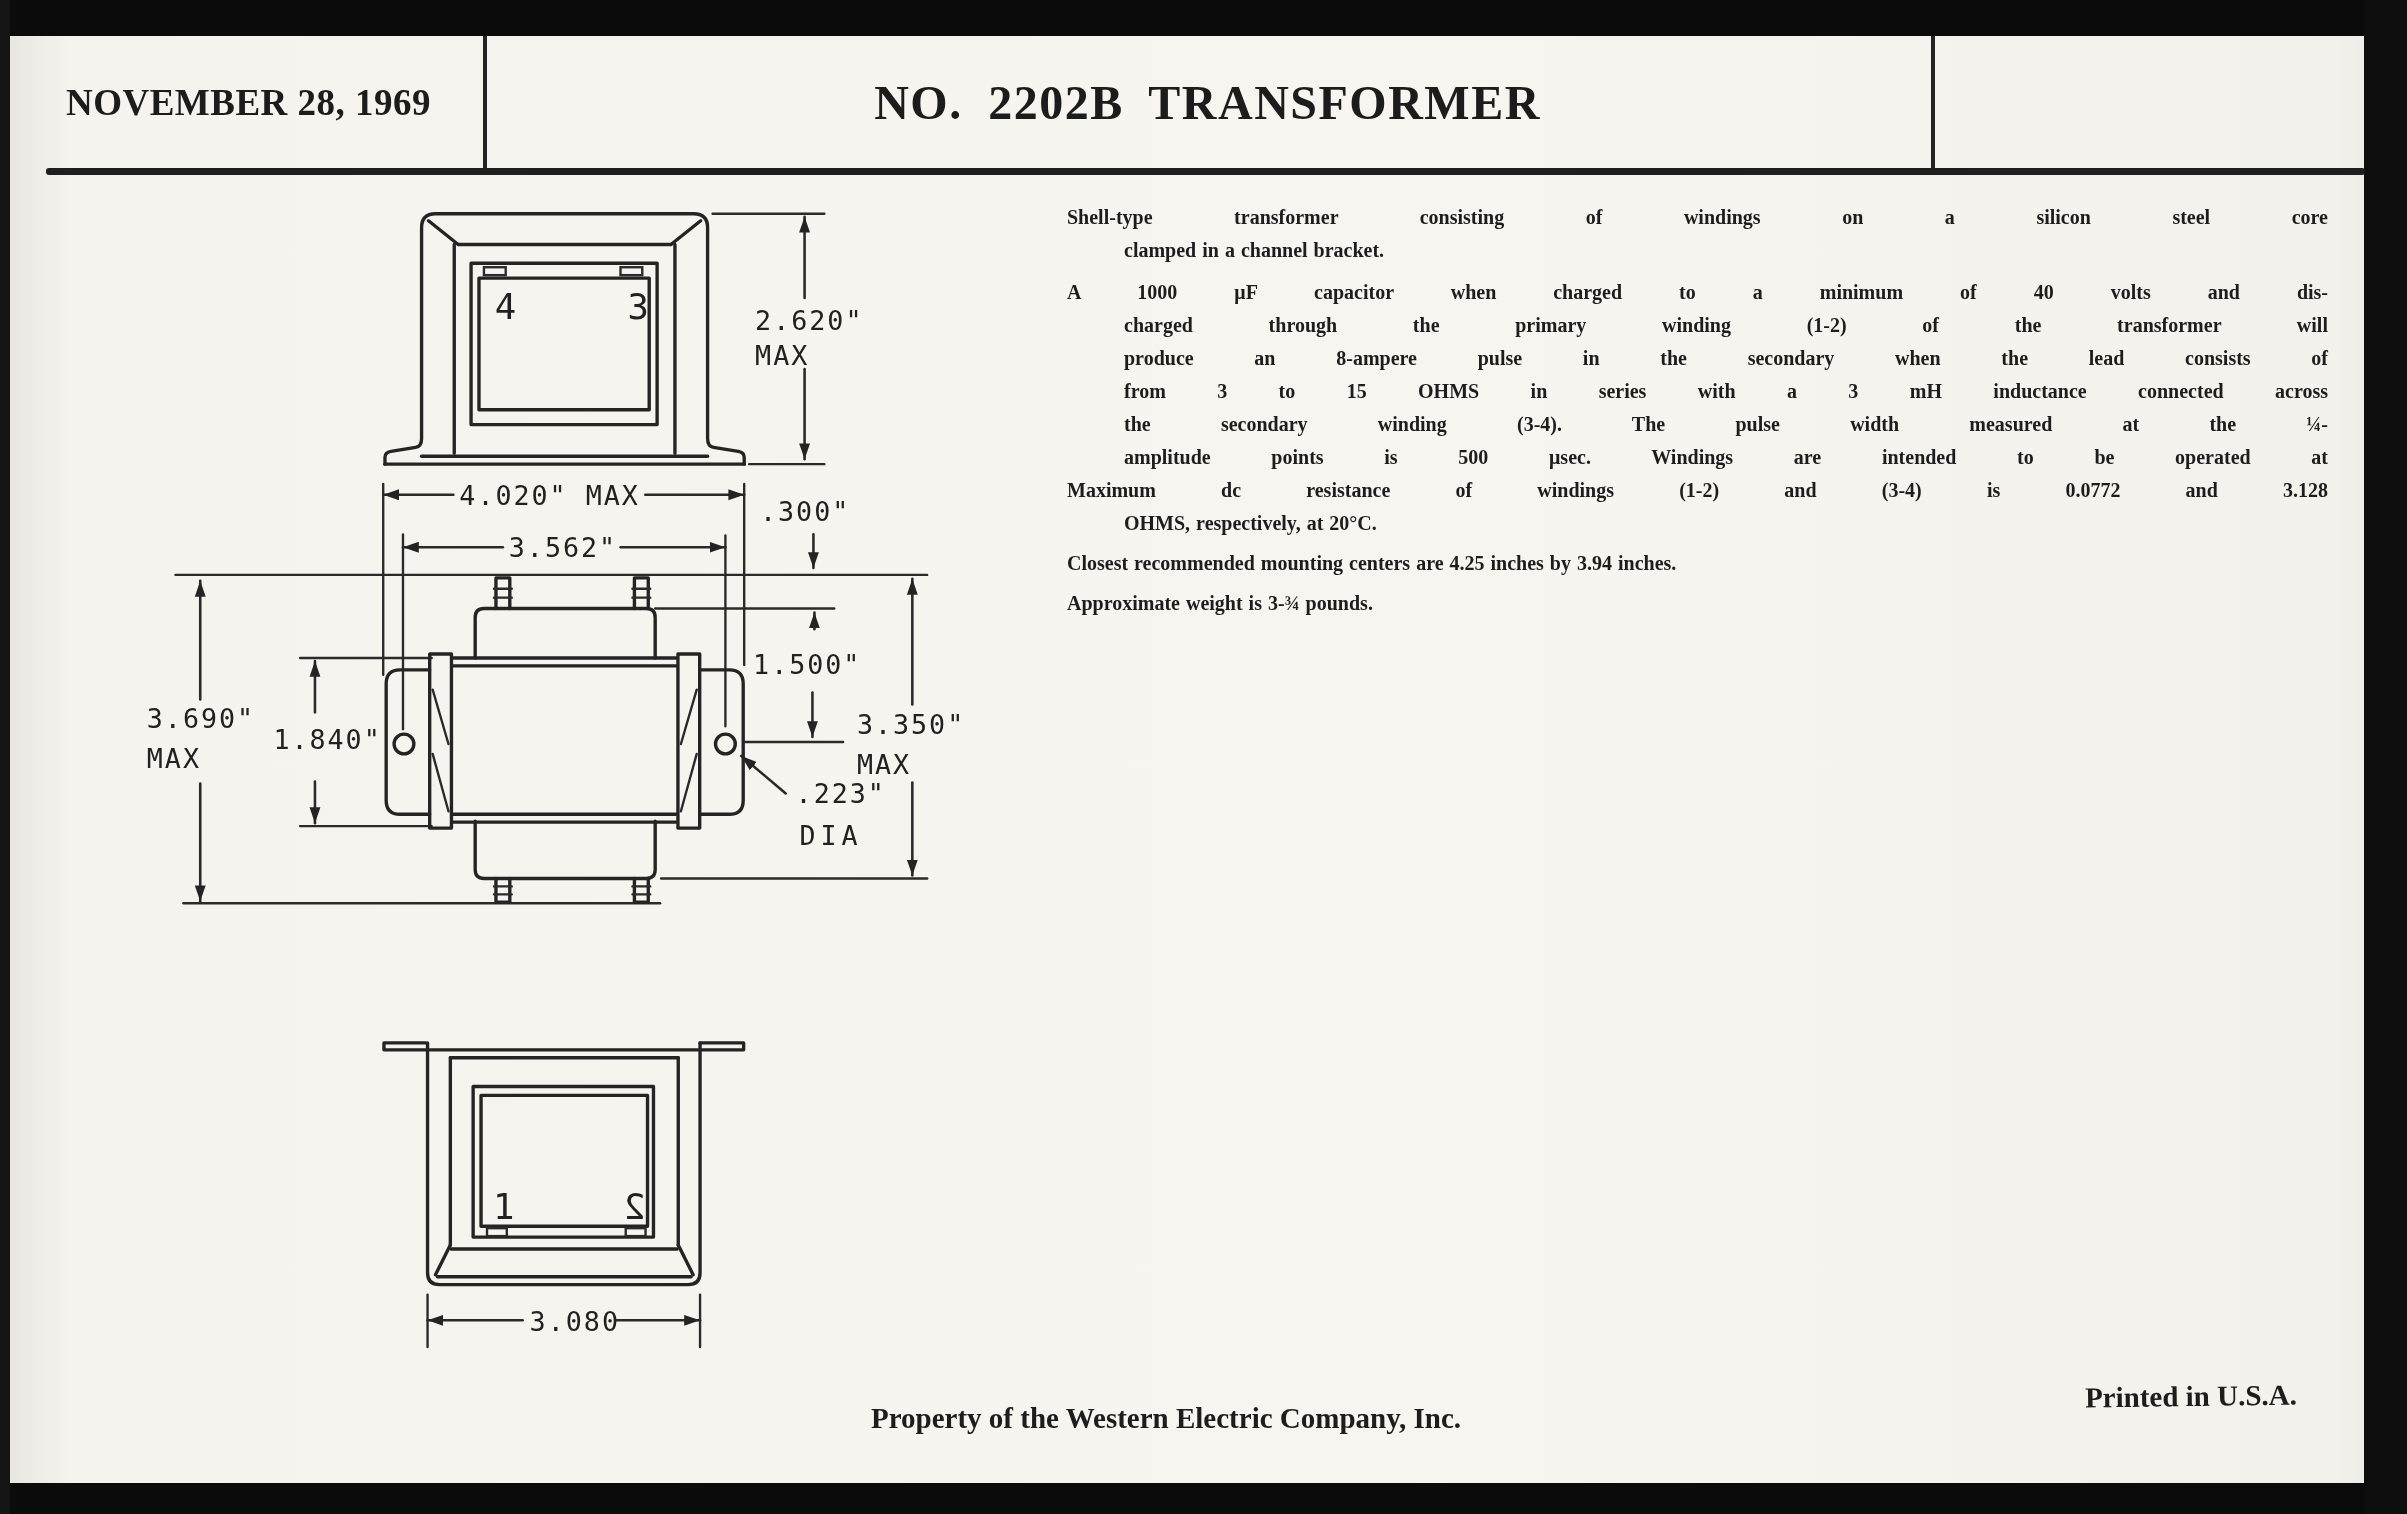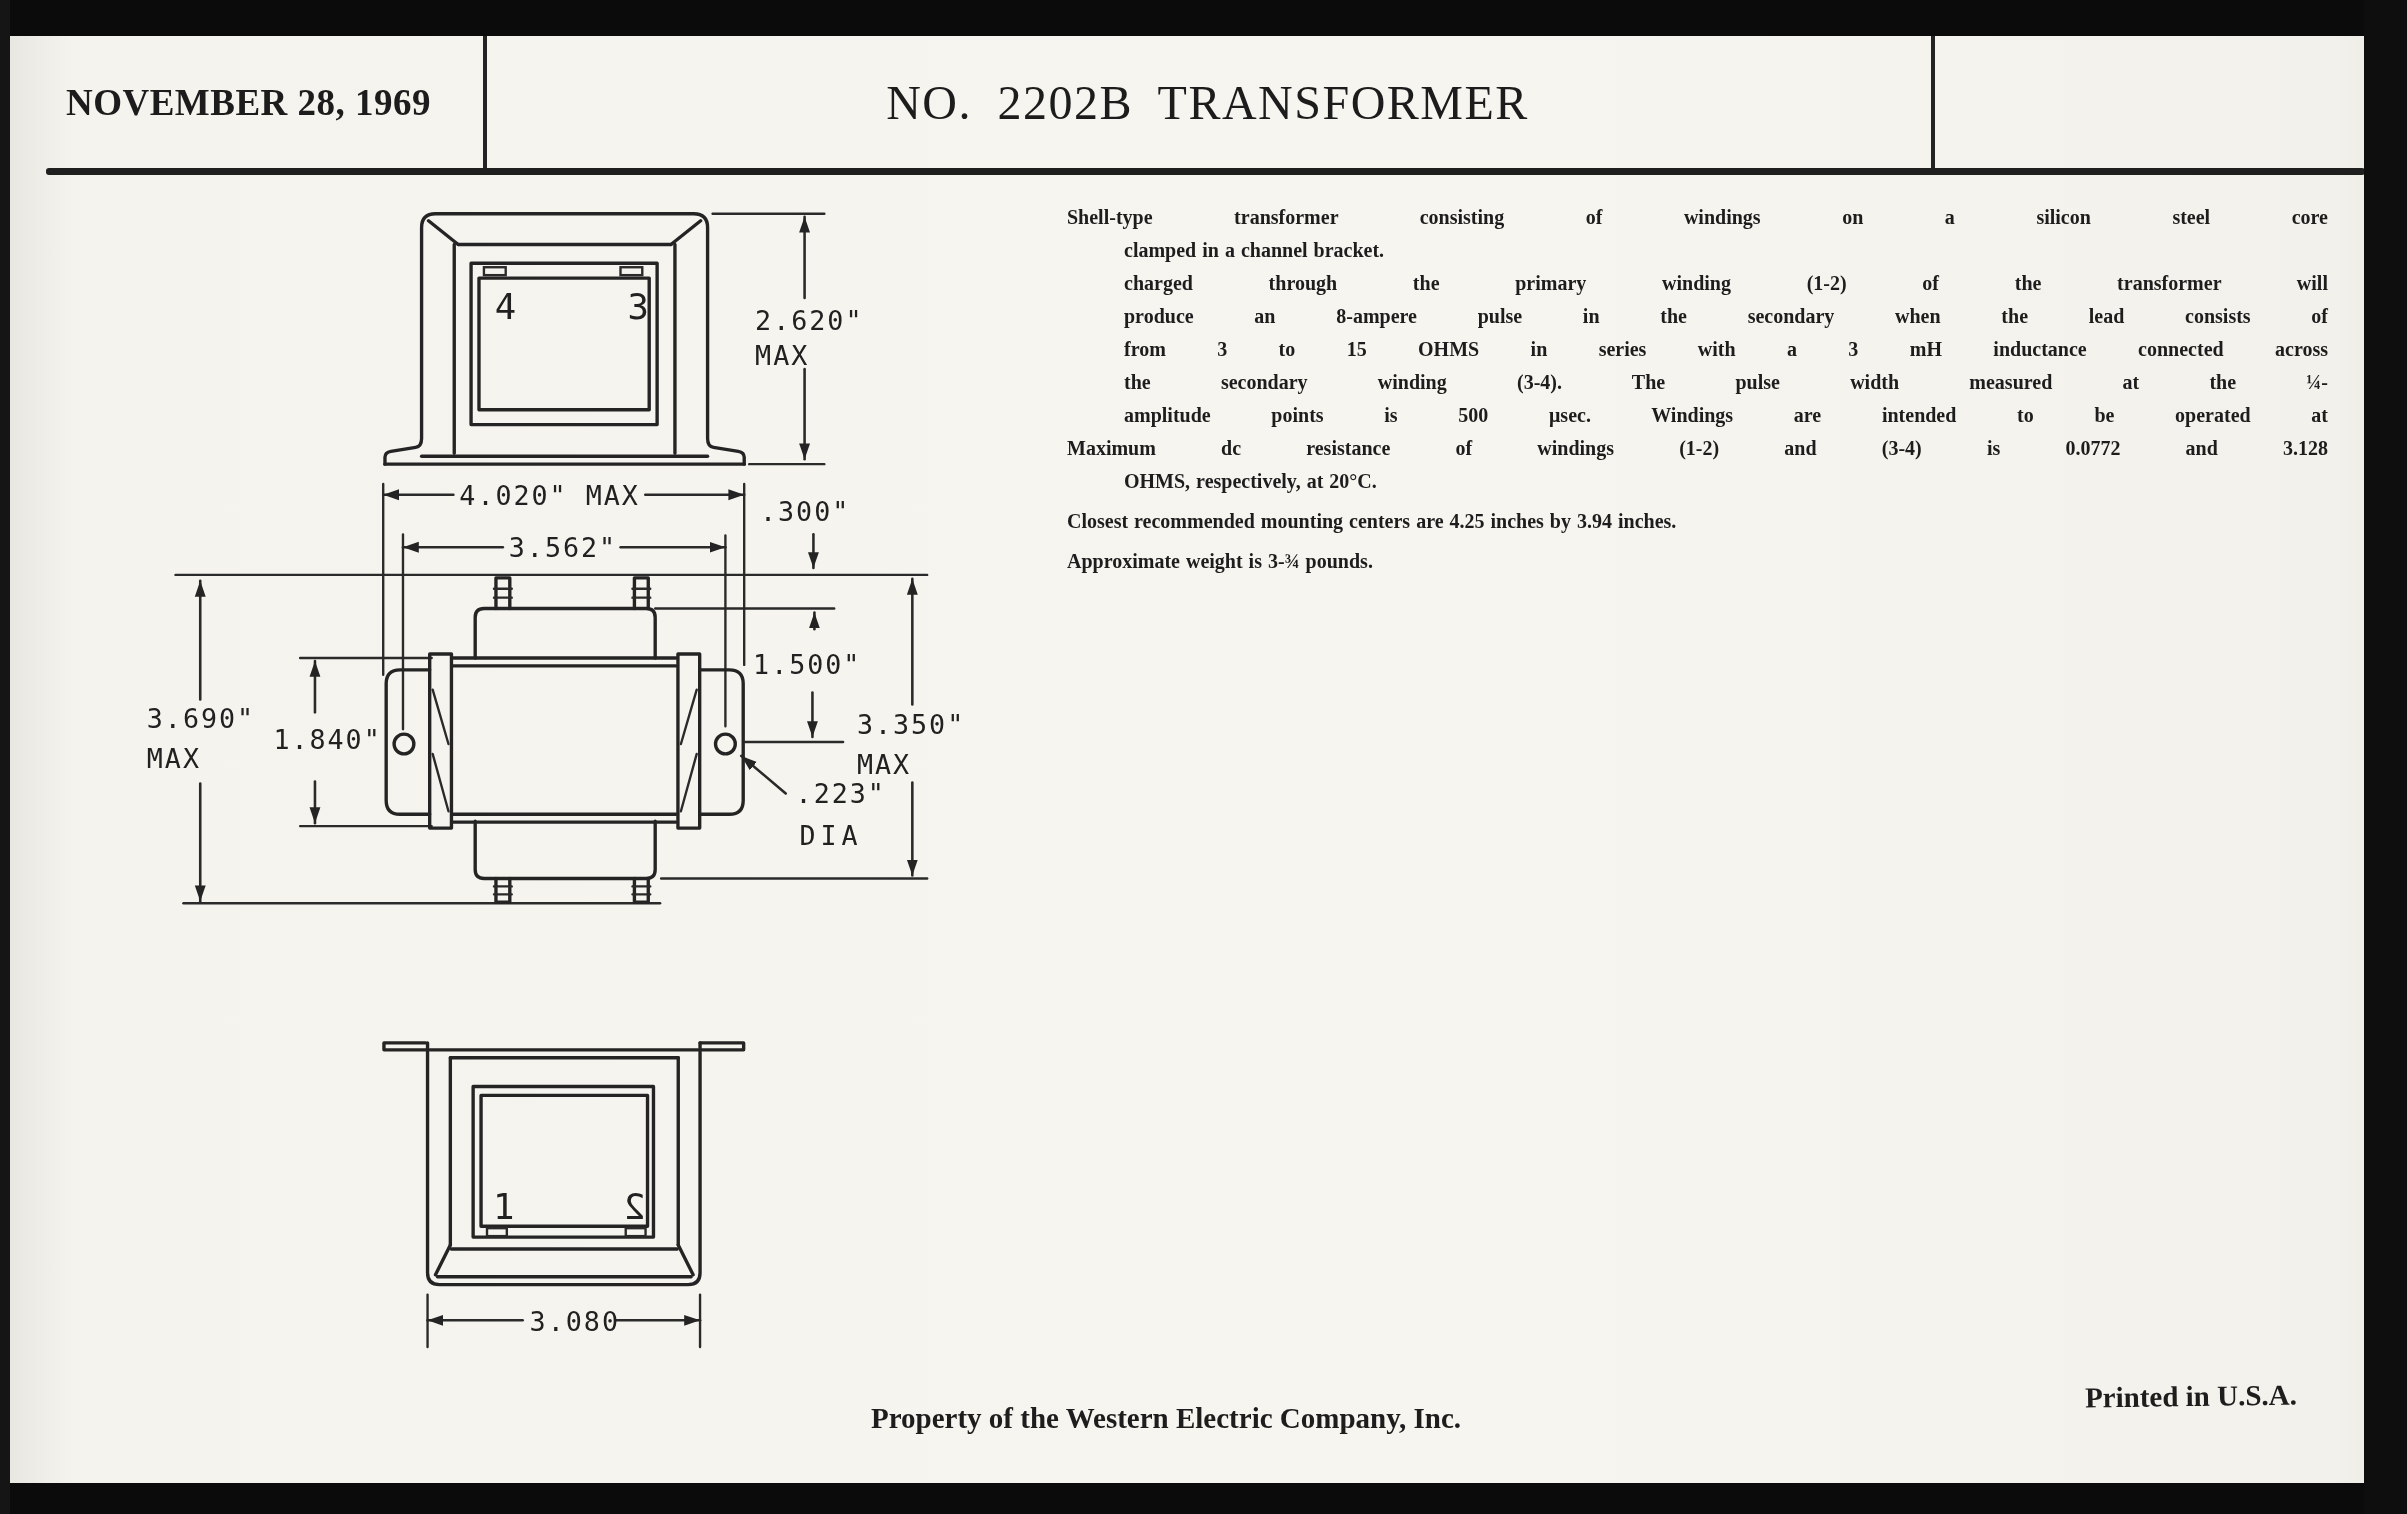--- a/index.html
+++ b/index.html
@@ -8,21 +8,21 @@
   .paper{position:absolute;left:0;top:36px;width:2408px;height:1447px;
          background:linear-gradient(90deg,#e6e5e0 0,#f4f3ee 3%,#f6f5f0 60%,#f2f1ec 97%,#e9e8e3 100%);}
   .b-top{position:absolute;left:0;top:0;width:2408px;height:36px;background:#0b0b0b;}
   .b-bottom{position:absolute;left:0;top:1483px;width:2408px;height:32px;background:#0b0b0b;}
   .b-right{position:absolute;left:2364px;top:0;width:44px;height:1515px;background:#0e0e0e;}
   .b-left{position:absolute;left:0;top:0;width:10px;height:1515px;background:#151515;}
 
   .hdr-cell{position:absolute;display:flex;align-items:center;justify-content:center;
             color:#1c1c1c;text-align:center;}
   .hdr-date{left:14px;top:36px;width:469px;height:133px;font-weight:700;font-size:37px;letter-spacing:0.5px;}
-  .hdr-title{left:485px;top:36px;width:1445px;height:133px;font-weight:400;font-size:48px;
+  .hdr-title{left:485px;top:36px;width:1445px;height:133px;font-weight:700;font-size:48px;
              letter-spacing:1.5px;word-spacing:12px;}
   .hdr-std{left:1933px;top:36px;width:432px;height:133px;font-weight:700;font-size:34px;line-height:45px;}
   .vdiv{position:absolute;width:4px;background:#232323;}
   .vdiv1{left:483px;top:36px;height:137px;}
   .vdiv2{left:1931px;top:36px;height:135px;}
   .hrule{position:absolute;left:46px;top:168px;width:2319px;height:7px;background:#1f1f1f;border-radius:3px;}
 
   .prose{position:absolute;left:1067px;top:201px;width:1261px;color:#1d1d1d;
          font-weight:700;font-size:20px;line-height:33px;word-spacing:1px;}
   .tline{padding-left:57px;}
@@ -50,20 +50,21 @@
 
   <div class="hdr-cell hdr-date">NOVEMBER 28, 1969</div>
   <div class="hdr-cell hdr-title">NO. 2202B TRANSFORMER</div>
   <div class="vdiv vdiv1"></div>
   <div class="vdiv vdiv2"></div>
   <div class="hrule"></div>
 
   <div class="prose">
     <div class="tline pstart full">Shell-type transformer consisting of windings on a silicon steel core</div>
     <div class="tline">clamped in a channel bracket.</div>
+    <div class="tline pstart full gap8">A 1000 μF capacitor when charged to a minimum of 40 volts and dis-</div>
     <div class="tline full">charged through the primary winding (1-2) of the transformer will</div>
     <div class="tline full">produce an 8-ampere pulse in the secondary when the lead consists of</div>
     <div class="tline full">from 3 to 15 OHMS in series with a 3 mH inductance connected across</div>
     <div class="tline full">the secondary winding (3-4). The pulse width measured at the ¼-</div>
     <div class="tline full">amplitude points is 500 μsec. Windings are intended to be operated at</div>
     <div class="tline pstart full gap12">Maximum dc resistance of windings (1-2) and (3-4) is 0.0772 and 3.128</div>
     <div class="tline">OHMS, respectively, at 20°C.</div>
     <div class="tline pstart gap15">Closest recommended mounting centers are 4.25 inches by 3.94 inches.</div>
     <div class="tline pstart gap15">Approximate weight is 3-¾ pounds.</div>
   </div>

